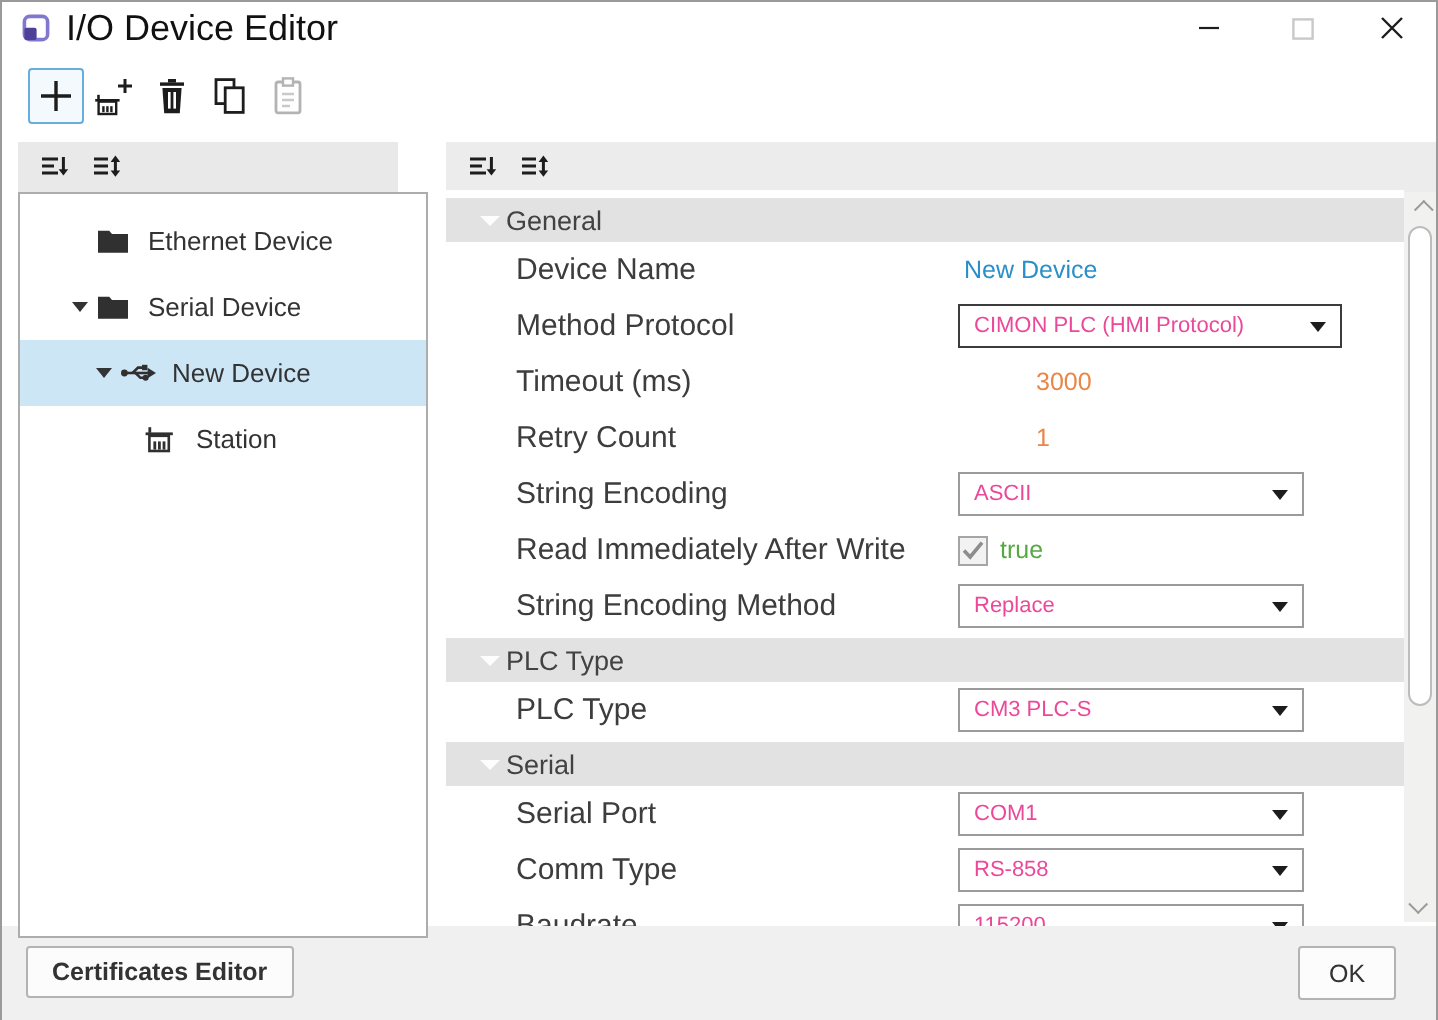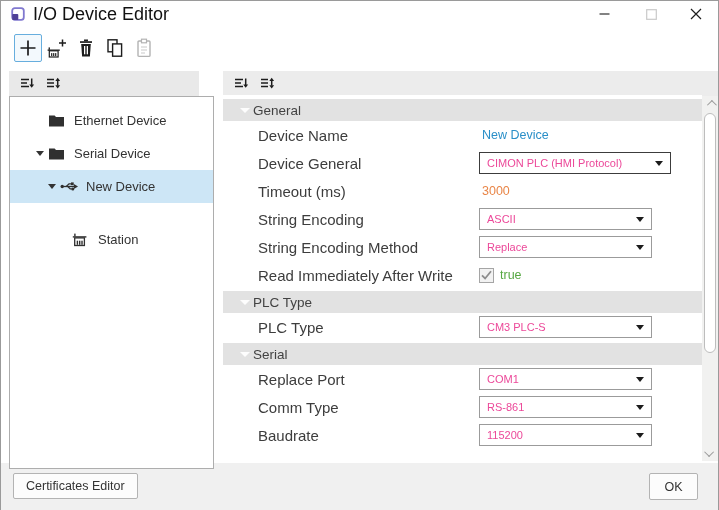--- a/index.html
+++ b/index.html
@@ -32,41 +32,41 @@
   .prop-header{position:absolute;left:222px;top:70px;width:495px;height:25px;background:#ececec;display:flex;align-items:center;gap:9px;padding-left:9px;box-sizing:border-box;}
   .prop-panel{position:absolute;left:222px;top:94px;width:479px;height:368px;background:#fff;overflow:hidden;padding-top:2px;box-sizing:border-box;}
   .sec-header{height:22px;margin-top:2px;background:#e2e2e2;display:flex;align-items:center;}
   .sec-tri{margin-left:17px;width:0;height:0;border-left:5px solid transparent;border-right:5px solid transparent;border-top:5.5px solid #fdfdfd;}
   .sec-title{margin-left:3px;font-size:13.5px;color:#424242;}
   .prop-row{height:28px;position:relative;}
   .prop-label{position:absolute;left:35px;top:50%;transform:translateY(-50%);font-size:15px;color:#3d3d3d;white-space:nowrap;}
   .prop-value{position:absolute;left:256px;top:0;height:28px;display:flex;align-items:center;}
   .val-text{font-size:12.5px;padding-left:3px;}
   .val-blue{color:var(--value-blue);}
-  .val-orange{color:var(--value-orange);}
+  .val-orange{color:var(--value-orange);margin-left:36px;}
   .val-green{color:var(--value-green);margin-left:6px;font-size:12.5px;}
   .combo{width:173px;height:22px;border:1px solid #9b9b9b;background:#fff;box-sizing:border-box;position:relative;display:flex;align-items:center;}
   .combo.wide{width:192px;border-color:#3c3c3c;}
   .combo-text{font-size:11px;color:#ec4899;padding-left:7px;white-space:nowrap;overflow:hidden;}
   .combo-arrow{position:absolute;right:7px;top:50%;margin-top:-2.5px;width:0;height:0;border-left:4.5px solid transparent;border-right:4.5px solid transparent;border-top:5px solid #1c1c1c;}
   .checkbox{width:15px;height:15px;border:1px solid #a5a5a5;background:#f2f2f2;box-sizing:border-box;display:flex;align-items:center;justify-content:center;}
 
   
   .vscroll{position:absolute;left:701px;top:95px;width:16px;height:365px;background:#f1f1f0;}
   .vs-btn{position:absolute;left:0;width:16px;height:15px;display:flex;align-items:center;justify-content:center;}
   .vs-btn.up{top:0;} .vs-btn.down{bottom:0;}
   .chev{width:6px;height:6px;border-top:1.4px solid #9a9a9a;border-right:1.4px solid #9a9a9a;}
   .chev.up{transform:rotate(-45deg) translateY(2px);}
   .chev.down{transform:rotate(135deg) translateY(2px);}
   .vs-thumb{position:absolute;left:1.5px;top:17px;width:12px;height:240px;background:#fff;border:1px solid #bdbdbd;border-radius:7px;box-sizing:border-box;}
 
   
   .footer{position:absolute;left:0;top:462px;width:100%;height:48px;background:#f0f0f0;z-index:2;}
   .btn{position:absolute;background:#fcfcfc;border:1px solid #b3b3b3;border-radius:2px;font-size:12.5px;color:#333;display:flex;align-items:center;justify-content:center;font-family:"Liberation Sans",sans-serif;}
-  .btn.cert{left:12px;top:10px;height:24px;padding:0 12px;}
+  .btn.cert{left:12px;top:10px;height:24px;padding:0 12px;font-weight:bold;}
   .btn.ok{left:648px;top:10px;width:47px;height:25px;}
 
   .icon svg{display:block;}
 </style>
 </head>
 <body>
 
 <div class="window">
 
   <div class="titlebar">
@@ -203,21 +203,21 @@
               <path d="M13.8 3.9L18 6.5l-4.2 2.6z" fill="#303030"></path>
               <path d="M6.3 6.5l2.7-2.7h2.4" stroke="#303030" stroke-width="1.3" fill="none"></path>
               <rect x="11" y="2.4" width="2.7" height="2.7" fill="#303030"></rect>
               <path d="M7.8 6.5l2.4 2.4h1.6" stroke="#303030" stroke-width="1.3" fill="none"></path>
               <circle cx="12.8" cy="8.9" r="1.5" fill="#303030"></circle>
             </svg>
           </span>
         </span>
         <span>New Device</span>
       </div>
-      <div class="tree-row" style="padding-left: 46px; margin-top: 20px;">
+      <div class="tree-row" style="padding-left: 46px;">
         <span class="expander"></span>
         <span class="tree-ico">
           <span class="icon">
             <svg width="17" height="15" viewBox="0 0 17 15">
               <rect x="2.2" y="1.6" width="1.4" height="2.8" fill="#303030"></rect>
               <rect x="0.8" y="4.2" width="13.6" height="1.4" fill="#303030"></rect>
               <rect x="2.7" y="5.9" width="9.7" height="7.6" fill="none" stroke="#303030" stroke-width="1.3"></rect>
               <rect x="4.7" y="8.7" width="1.4" height="4.1" fill="#303030"></rect>
               <rect x="7" y="8.7" width="1.4" height="4.1" fill="#303030"></rect>
               <rect x="9.3" y="8.7" width="1.4" height="4.1" fill="#303030"></rect>
@@ -254,96 +254,102 @@
         <span class="sec-tri"></span>
         <span class="sec-title">General</span>
       </div>
       <div class="prop-row">
         <span class="prop-label">Device Name</span>
         <span class="prop-value">
           <span class="val-text val-blue">New Device</span>
         </span>
       </div>
       <div class="prop-row">
-        <span class="prop-label">Device General</span>
+        <span class="prop-label">Method Protocol</span>
         <span class="prop-value">
           <div class="combo wide">
             <span class="combo-text">CIMON PLC (HMI Protocol)</span>
             <span class="combo-arrow"></span>
           </div>
         </span>
       </div>
       <div class="prop-row">
         <span class="prop-label">Timeout (ms)</span>
         <span class="prop-value">
           <span class="val-text val-orange">3000</span>
         </span>
       </div>
       <div class="prop-row">
+        <span class="prop-label">Retry Count</span>
+        <span class="prop-value">
+          <span class="val-text val-orange">1</span>
+        </span>
+      </div>
+      <div class="prop-row">
         <span class="prop-label">String Encoding</span>
         <span class="prop-value">
           <div class="combo">
             <span class="combo-text">ASCII</span>
-            <span class="combo-arrow"></span>
-          </div>
-        </span>
-      </div>
-      <div class="prop-row">
-        <span class="prop-label">String Encoding Method</span>
-        <span class="prop-value">
-          <div class="combo">
-            <span class="combo-text">Replace</span>
             <span class="combo-arrow"></span>
           </div>
         </span>
       </div>
       <div class="prop-row">
         <span class="prop-label">Read Immediately After Write</span>
         <span class="prop-value">
           <span class="checkbox">
             <span class="icon">
               <svg width="11" height="10" viewBox="0 0 11 10">
                 <path d="M1 5.3l3.1 3.2L10 1.3" stroke="#8d8d8d" stroke-width="1.8" fill="none"></path>
               </svg>
             </span>
           </span>
           <span class="val-green">true</span>
         </span>
       </div>
+      <div class="prop-row">
+        <span class="prop-label">String Encoding Method</span>
+        <span class="prop-value">
+          <div class="combo">
+            <span class="combo-text">Replace</span>
+            <span class="combo-arrow"></span>
+          </div>
+        </span>
+      </div>
       <div class="sec-header">
         <span class="sec-tri"></span>
         <span class="sec-title">PLC Type</span>
       </div>
       <div class="prop-row">
         <span class="prop-label">PLC Type</span>
         <span class="prop-value">
           <div class="combo">
             <span class="combo-text">CM3 PLC-S</span>
             <span class="combo-arrow"></span>
           </div>
         </span>
       </div>
       <div class="sec-header">
         <span class="sec-tri"></span>
         <span class="sec-title">Serial</span>
       </div>
       <div class="prop-row">
-        <span class="prop-label">Replace Port</span>
+        <span class="prop-label">Serial Port</span>
         <span class="prop-value">
           <div class="combo">
             <span class="combo-text">COM1</span>
             <span class="combo-arrow"></span>
           </div>
         </span>
       </div>
       <div class="prop-row">
         <span class="prop-label">Comm Type</span>
         <span class="prop-value">
           <div class="combo">
-            <span class="combo-text">RS-861</span>
+            <span class="combo-text">RS-858</span>
             <span class="combo-arrow"></span>
           </div>
         </span>
       </div>
       <div class="prop-row">
         <span class="prop-label">Baudrate</span>
         <span class="prop-value">
           <div class="combo">
             <span class="combo-text">115200</span>
             <span class="combo-arrow"></span>

